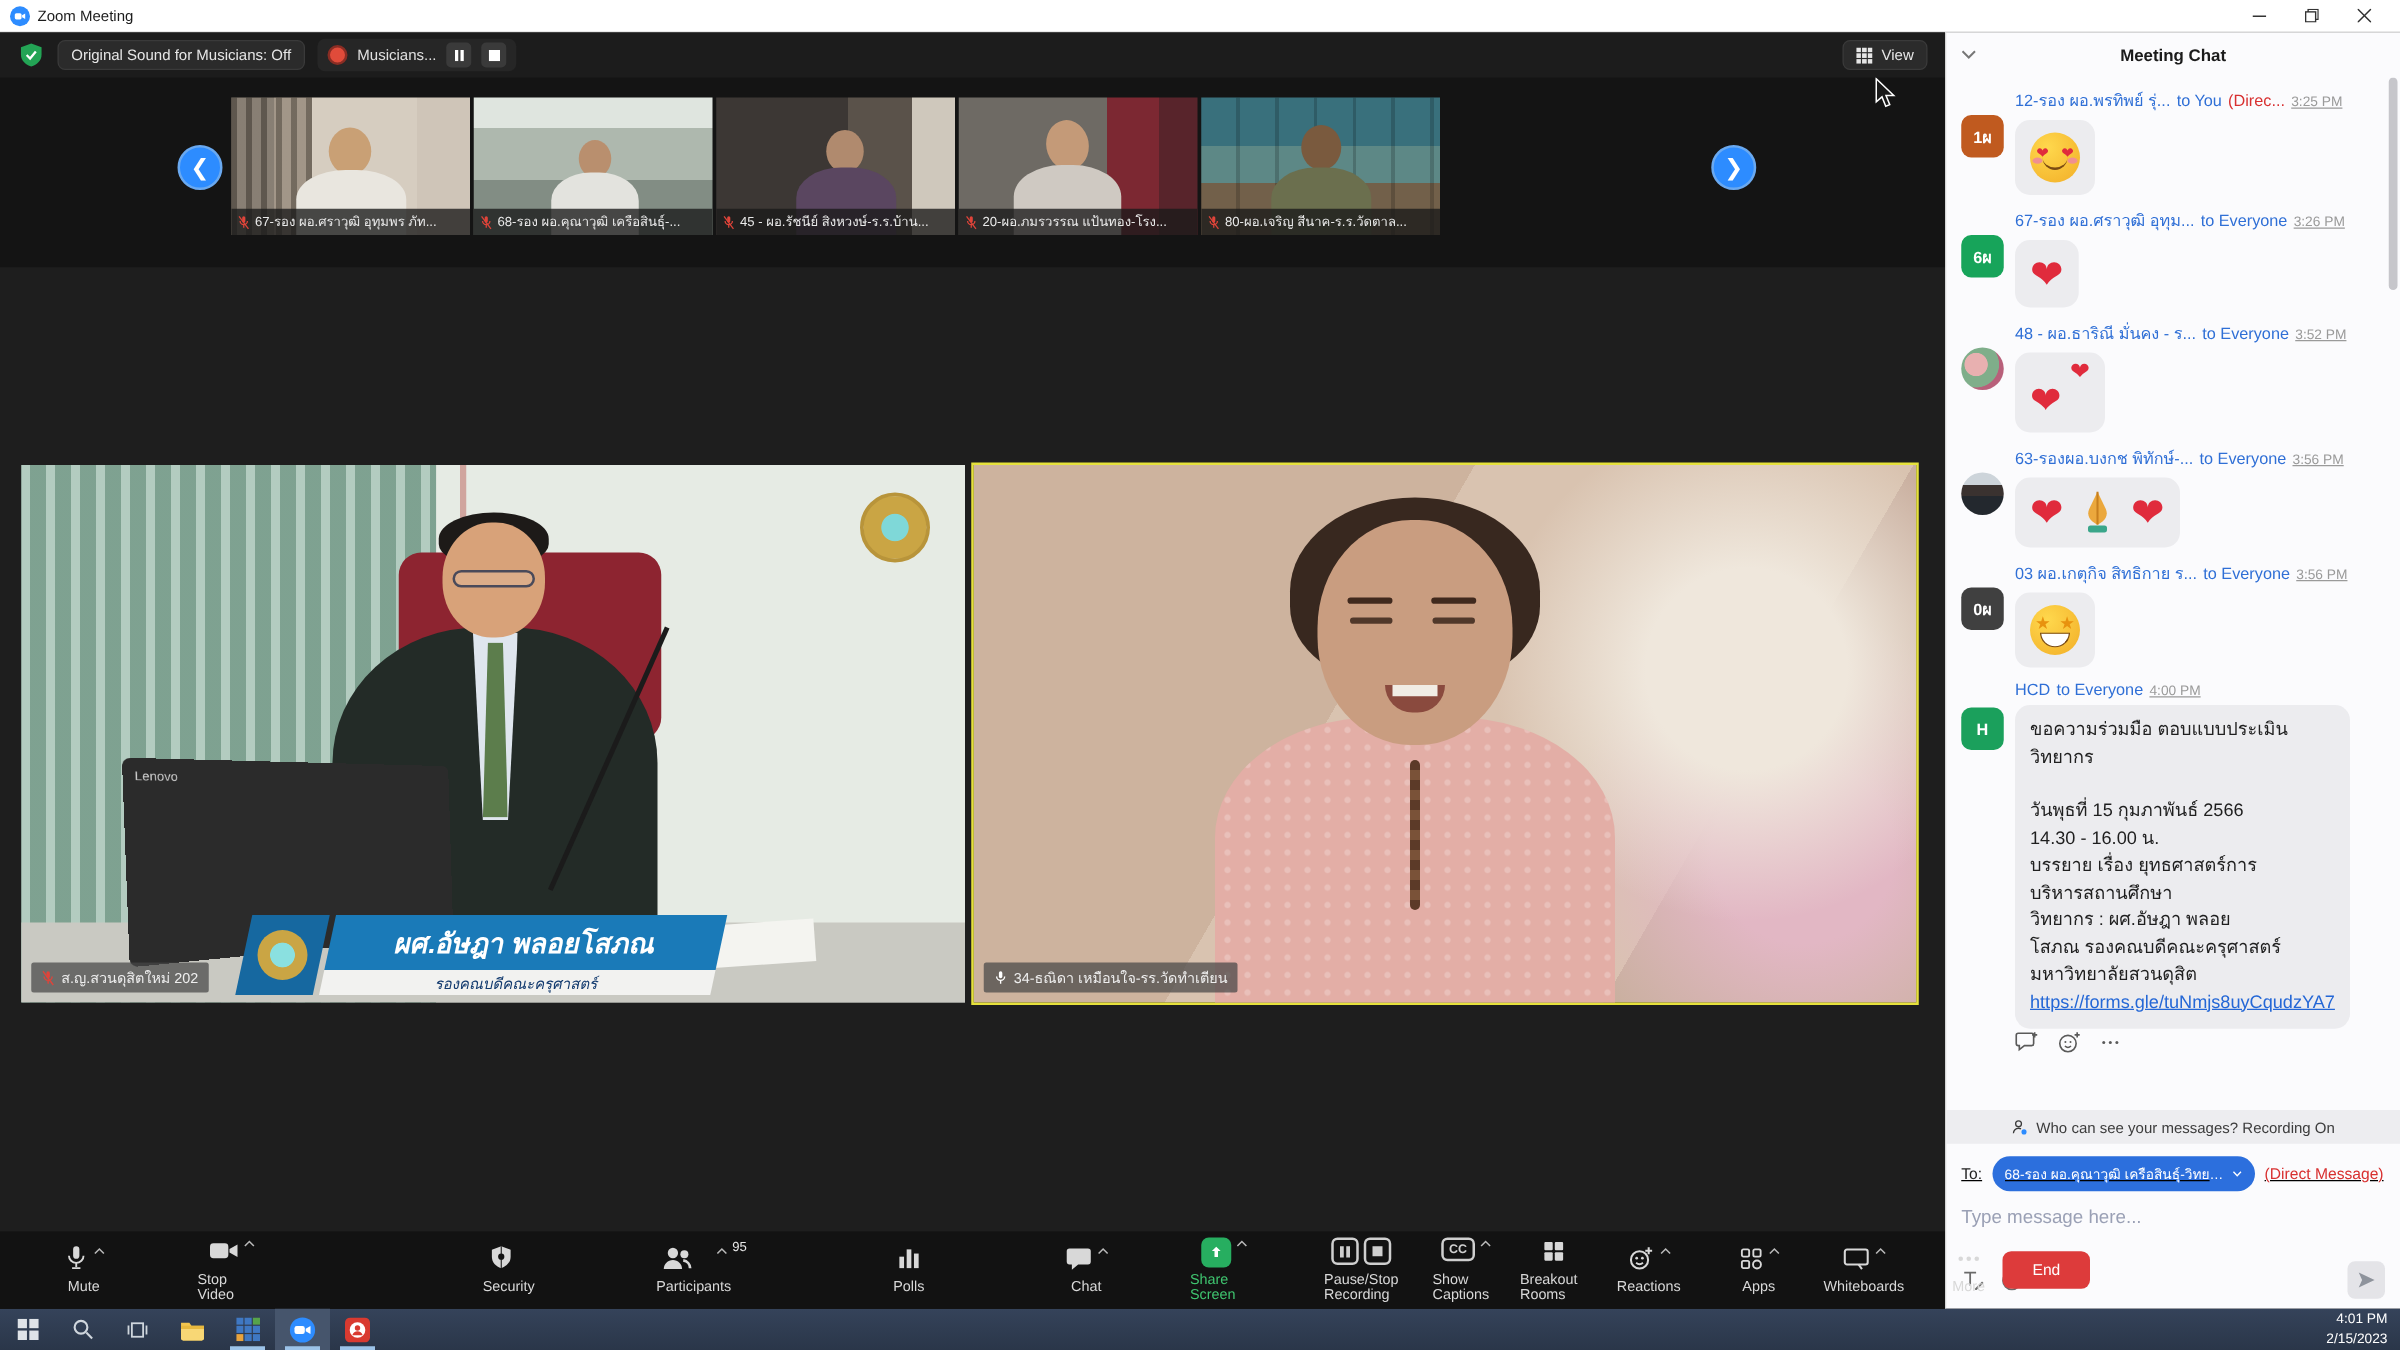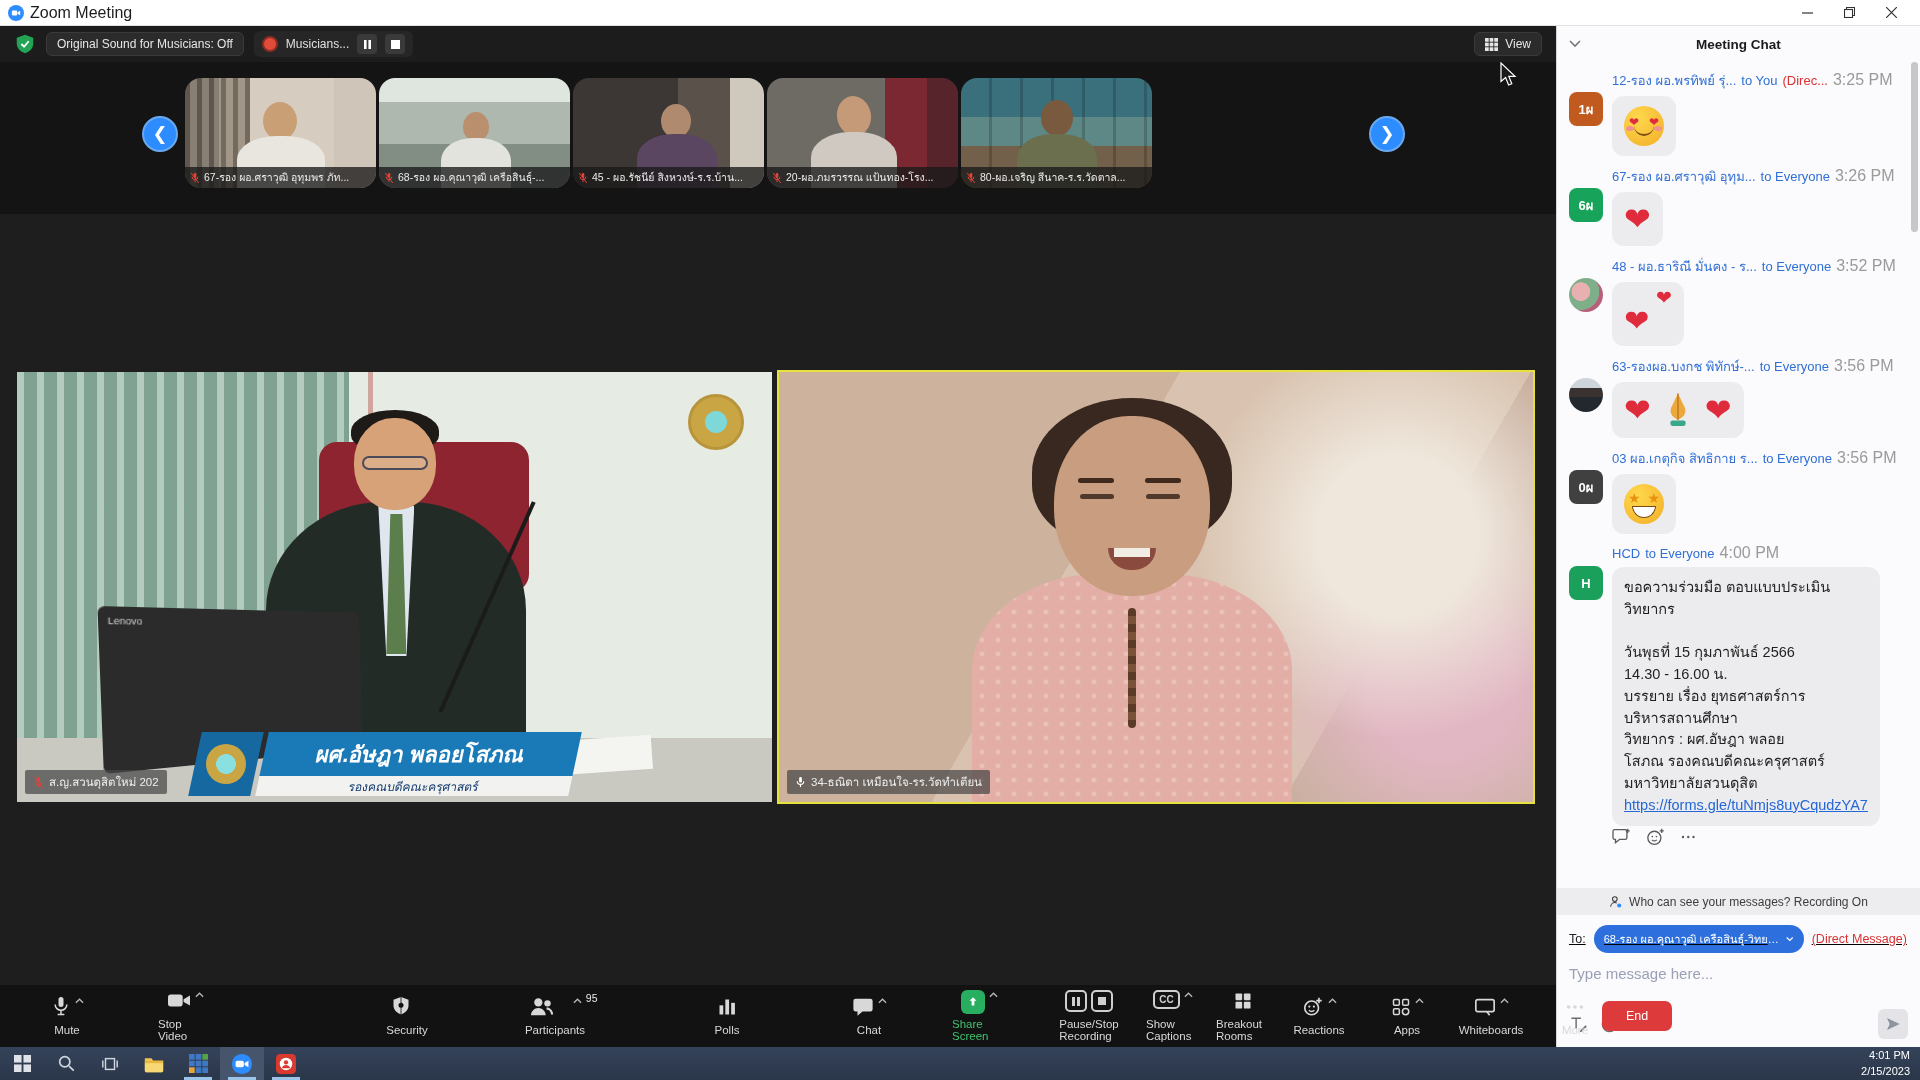--- a/index.html
+++ b/index.html
@@ -5,21 +5,21 @@
   * { margin:0; padding:0; box-sizing:border-box; }
   html,body { width:1920px; height:1080px; overflow:hidden;
     font-family:"Liberation Sans","DejaVu Sans",sans-serif; background:#000; }
   .window { position:relative; width:1920px; height:1080px; display:flex; flex-direction:column; }
 
   
   .titlebar { height:26px; background:#ffffff; border-bottom:1px solid #e2e2e2;
     display:flex; align-items:center; padding:0 8px; flex:0 0 auto; }
   .zoom-logo { width:16px; height:16px; border-radius:50%; background:#2d8cff;
     display:inline-flex; align-items:center; justify-content:center; margin-right:6px; }
-  .win-title { font-size:16px; color:#1d1d1d;text-align:center; }
+  .win-title { font-size:12px; color:#1d1d1d;text-align:center; }
   .win-controls { margin-left:auto; display:flex; }
   .win-btn { width:42px; height:25px; display:flex; align-items:center; justify-content:center; color:#333; }
 
   
   .content { flex:1 1 auto; display:flex; min-height:0; }
   .meeting { width:1556px; background:#1e1e1e; display:flex; flex-direction:column; position:relative; }
 
   
   .top-toolbar { height:36px; background:#1c1c1c; display:flex; align-items:center; padding:0 14px; gap:10px; }
   .enc-shield { width:22px; height:22px; }
@@ -32,21 +32,21 @@
   .view-btn { margin-left:auto; }
 
   
   .filmstrip { height:152px; background:#141414; position:relative; }
   .nav-arrow { position:absolute; top:54px; width:36px; height:36px; border-radius:50%;
     background:#2d8cff; border:2px solid #6aa9f0; color:#fff; font-size:18px; font-weight:bold;
     display:flex; align-items:center; justify-content:center; }
   .nav-left { left:142px; }
   .nav-right { left:1369px; }
   .thumbs { position:absolute; left:185px; top:16px; display:flex; gap:3px; }
-  .thumb { width:191px; height:110px; position:relative; overflow:hidden; background:#333;border-radius:16px; }
+  .thumb { width:191px; height:110px; position:relative; overflow:hidden; background:#333; }
   .thumb-label { position:absolute; left:0; right:0; bottom:0; height:21px; background:rgba(25,25,25,.78);
     display:flex; align-items:center; gap:4px; padding:0 5px; color:#eaeaea; font-size:10.5px; white-space:nowrap; overflow:hidden; }
   .p-head { position:absolute; border-radius:50%; }
   .p-body { position:absolute; border-radius:45% 45% 0 0; }
   .scene1 { background:linear-gradient(90deg,#7e7468 0 18%,#9a8d7e 18% 34%,#d6cdc0 34% 78%,#cfc5b8 78%); }
   .scene1::before { content:""; position:absolute; left:0; top:0; bottom:0; width:34%;
      background:repeating-linear-gradient(90deg,rgba(0,0,0,.25) 0 5px,rgba(255,255,255,.08) 5px 12px); }
   .scene2 { background:linear-gradient(180deg,#dfe5df 0 22%,#aeb8ae 22% 60%,#828d84 60%); filter:blur(0.4px); }
   .scene3 { background:linear-gradient(90deg,#3c3734 0 55%,#5a524a 55% 82%,#cfc8bc 82%); }
   .scene4 { background:linear-gradient(90deg,#6e6a64 0 62%,#7c2832 62% 84%,#58242b 84%); }
@@ -142,21 +142,21 @@
   .chat-title { flex:1; text-align:center; font-weight:bold; font-size:13.5px; color:#1b1b1b; }
   .chat-msgs { flex:1 1 auto; overflow:hidden; padding:8px 12px 0 12px; position:relative; }
   .msg { display:flex; gap:9px; margin-bottom:10px; }
   .avatar { width:34px; height:34px; border-radius:8px; flex:0 0 auto; margin-top:22px;
     display:flex; align-items:center; justify-content:center; color:#fff; font-size:13px; font-weight:bold; }
   .avatar-photo1 { background:radial-gradient(circle at 35% 40%,#e8b0b0 0 30%,#7fae8a 32% 60%,#b8607a 62%); border-radius:50%; }
   .avatar-photo2 { background:linear-gradient(180deg,#cdd4da 0 30%,#3a3230 30% 55%,#23282e 55%); border-radius:50%; }
   .msg-head { display:flex; align-items:baseline; gap:5px; font-size:13px; white-space:nowrap; }
   .sender { color:#2f6fd6; } .to-word { color:#2f6fd6; }
   .dm-tag { color:#d83030; }
-  .time { color:#9a9a9a; font-size:16px; }
+  .time { color:#9a9a9a; font-size:11px;text-decoration:underline; }
   .bubble { background:#ececef; border-radius:12px; margin-top:5px; padding:10px 12px;
     display:inline-flex; align-items:center; gap:8px; min-height:54px; }
   .bubble.wide { gap:10px; }
   .heart { color:#e02b3c; font-size:32px; line-height:1; font-family:"DejaVu Sans",sans-serif; }
   .two-hearts { position:relative; width:48px; height:44px; }
   .two-hearts .h1 { position:absolute; left:0; bottom:0; font-size:30px; }
   .two-hearts .h2 { position:absolute; right:0; top:-4px; font-size:19px; }
   .face { width:40px; height:40px; border-radius:50%; position:relative;
     background:radial-gradient(circle at 35% 30%,#ffd84d,#f2ae27); }
   .face .eh { position:absolute; top:9px; font-size:12px; color:#e02b3c; font-family:"DejaVu Sans",sans-serif; }

